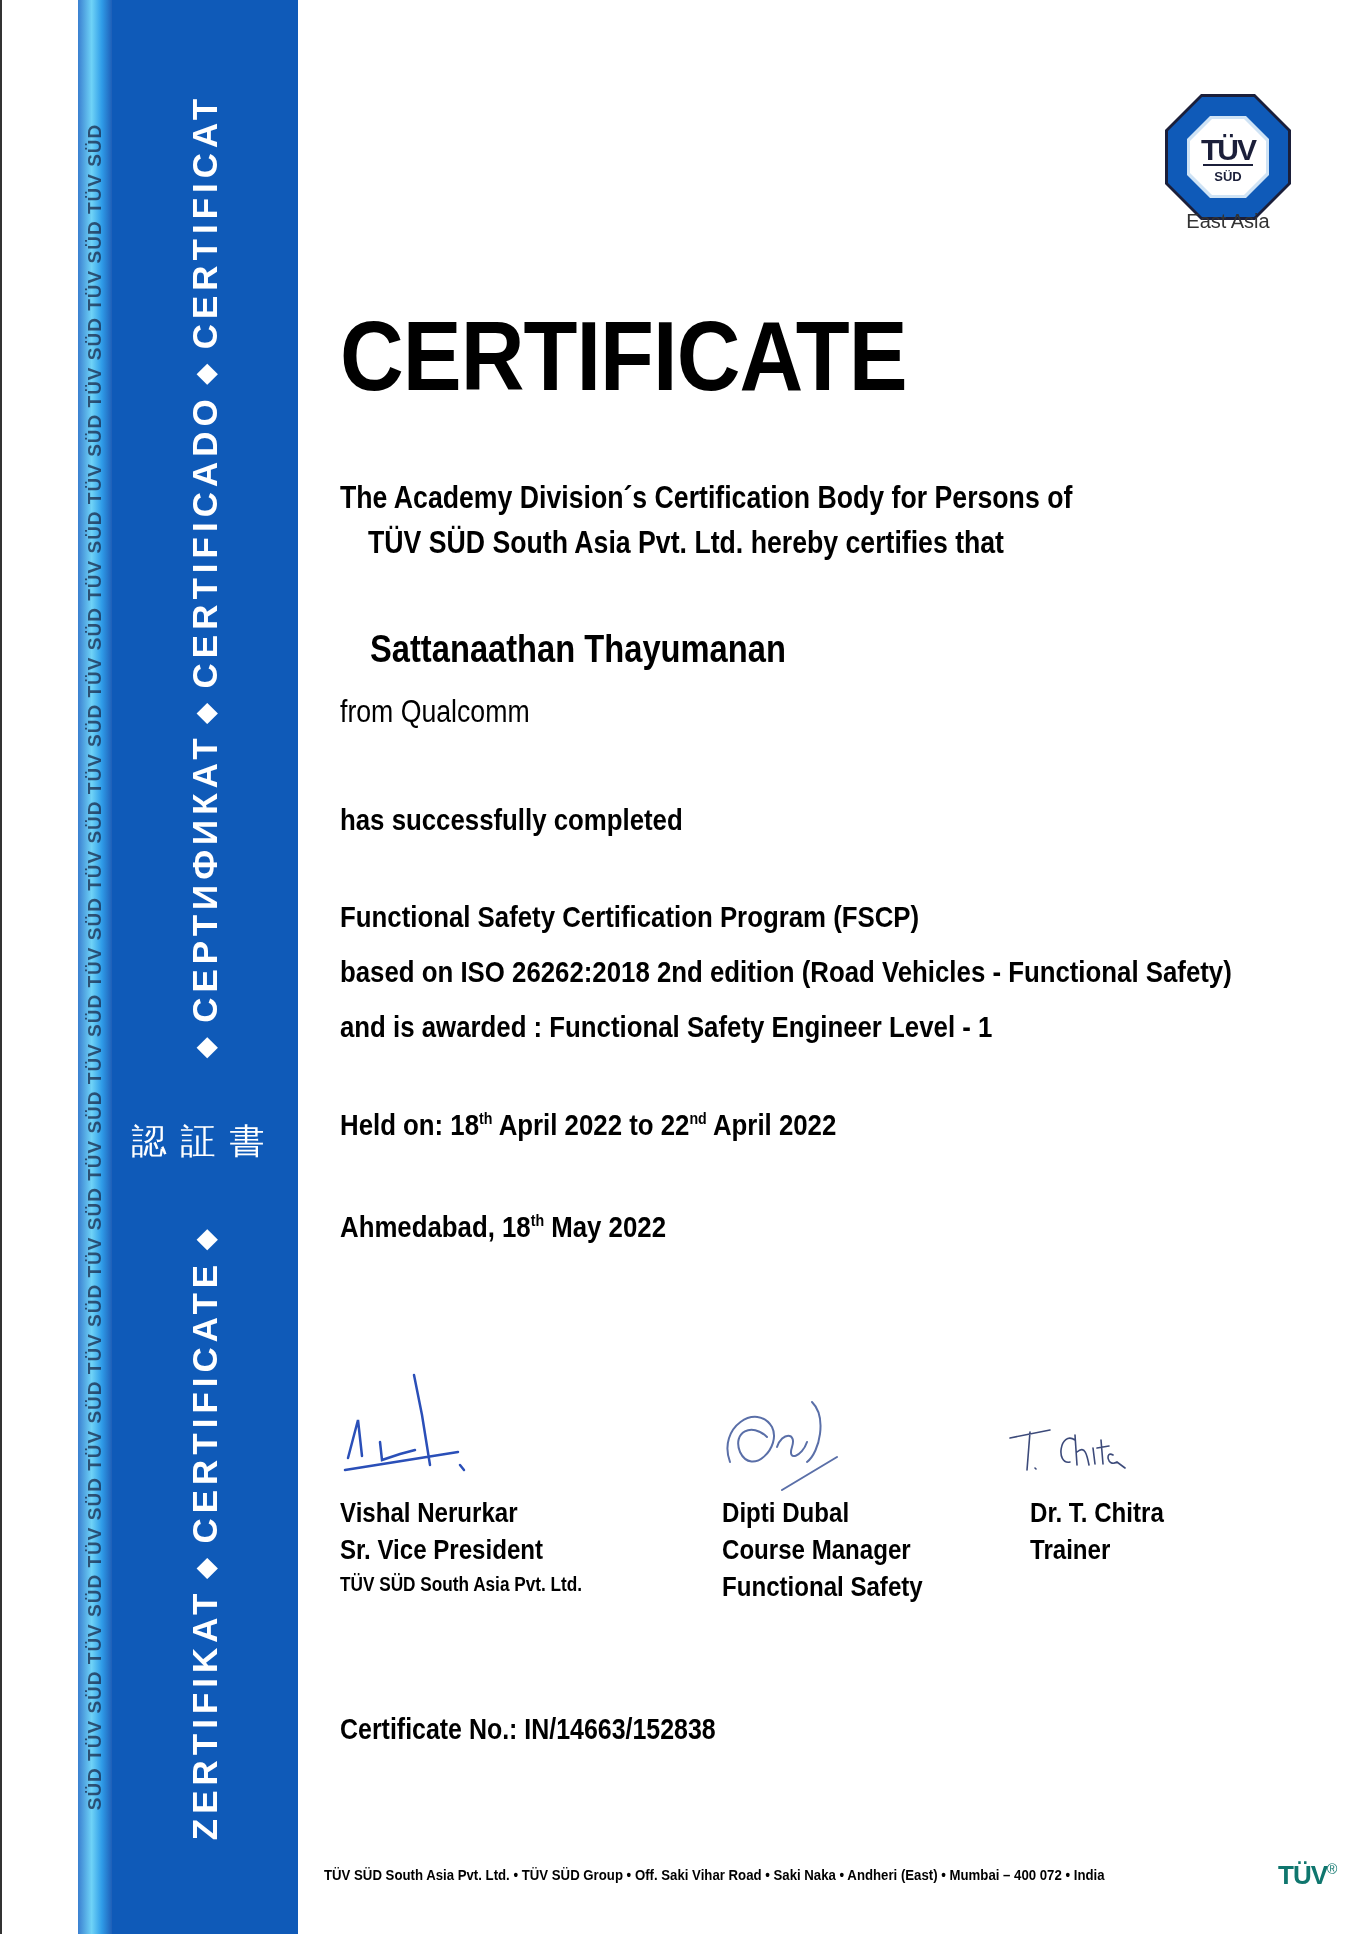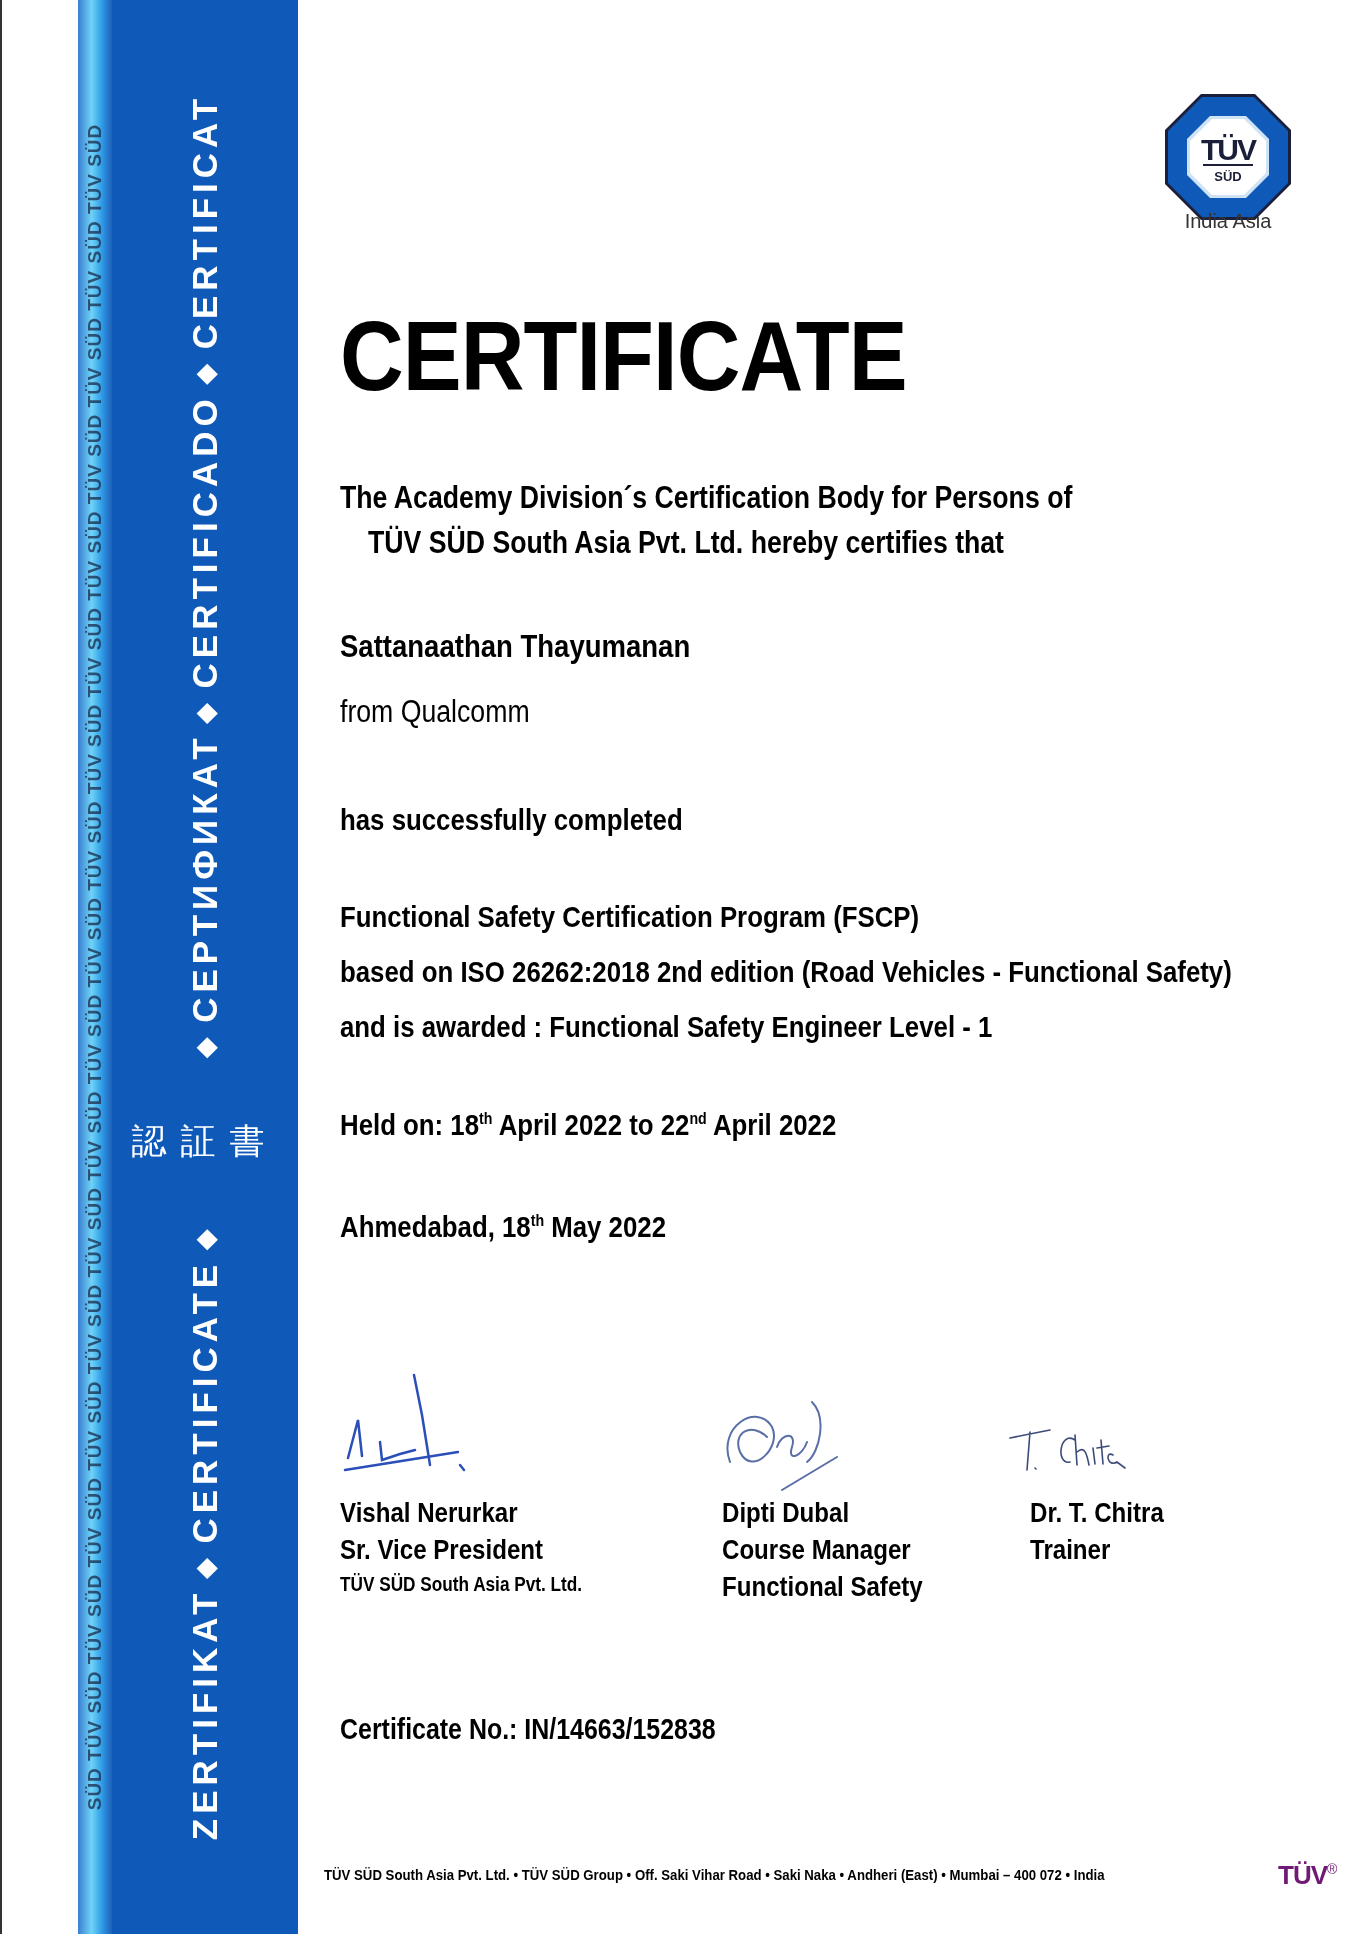--- a/index.html
+++ b/index.html
@@ -33,28 +33,28 @@
     position:absolute; left:1163px; top:92px; width:130px; height:130px;
   }
   .logo-sub {
     position:absolute; left:1150px; top:210px; width:156px; text-align:center;
     font-size:20px; color:#333;
   }
   .narrow { display:inline-block; transform-origin:left center; transform:scaleX(0.86); white-space:nowrap; }
   .t { position:absolute; left:340px; white-space:nowrap; }
   .title { top:300px; font-size:98px; font-weight:bold; letter-spacing:-1px; }
   .intro { font-size:31px; font-weight:bold; }
-  .name { font-size:32px; font-weight:bold; }
+  .name { font-size:38px; font-weight:bold;margin-left:30px; }
   .company { font-size:31px; }
   .body-b { font-size:30px; font-weight:bold; }
   sup { font-size:.55em; vertical-align:super; line-height:0; }
   .sig { position:absolute; }
   .sig-line { position:absolute; white-space:nowrap; font-weight:bold; }
   .footer { position:absolute; left:324px; top:1866px; font-size:15px; font-weight:bold; white-space:nowrap; }
-  .footer-logo { position:absolute; left:1278px; top:1860px; font-size:26px; font-weight:bold; color:#701a75; letter-spacing:-1px; }
+  .footer-logo { position:absolute; left:1278px; top:1860px; font-size:26px; font-weight:bold; color:#0f766e; letter-spacing:-1px; }
   .footer-logo sup { font-size:14px; font-weight:normal; }
 </style>
 </head>
 <body>
 
 <div class="page-border"></div>
 
 <div class="holo">
   <div class="holo-text">SÜD TÜV SÜD TÜV SÜD TÜV SÜD TÜV SÜD TÜV SÜD TÜV SÜD TÜV SÜD TÜV SÜD TÜV SÜD TÜV SÜD TÜV SÜD TÜV SÜD TÜV SÜD TÜV SÜD TÜV SÜD TÜV SÜD TÜV SÜD</div>
 </div>
@@ -69,21 +69,21 @@
   <svg width="130" height="130" viewBox="0 0 130 130">
     <polygon points="38,2 92,2 128,38 128,92 92,128 38,128 2,92 2,38" fill="#1b1f3a"></polygon>
     <polygon points="39,5 91,5 125,39 125,91 91,125 39,125 5,91 5,39" fill="#0f5ab8"></polygon>
     <polygon points="47,24 83,24 106,47 106,83 83,106 47,106 24,83 24,47" fill="#cfe3f5"></polygon>
     <polygon points="49,27 81,27 103,49 103,81 81,103 49,103 27,81 27,49" fill="#ffffff"></polygon>
     <text x="65" y="68" text-anchor="middle" font-family="Liberation Sans, sans-serif" font-weight="bold" font-size="30" fill="#1b1f3a" letter-spacing="-2">TÜV</text>
     <line x1="40" y1="73" x2="90" y2="73" stroke="#1b1f3a" stroke-width="2"></line>
     <text x="65" y="89" text-anchor="middle" font-family="Liberation Sans, sans-serif" font-weight="bold" font-size="13" fill="#1b1f3a">SÜD</text>
   </svg>
 </div>
-<div class="logo-sub">India Asia</div>
+<div class="logo-sub">East Asia</div>
 
 <div class="t title">
   <span class="narrow" style="transform:scaleX(0.9);">CERTIFICATE</span>
 </div>
 
 <div class="t intro" style="top:480px;">
   <span class="narrow">The Academy Division´s Certification Body for Persons of</span>
 </div>
 <div class="t intro" style="top:525px;margin-left:28px;">
   <span class="narrow">TÜV SÜD South Asia Pvt. Ltd. hereby certifies that</span>

